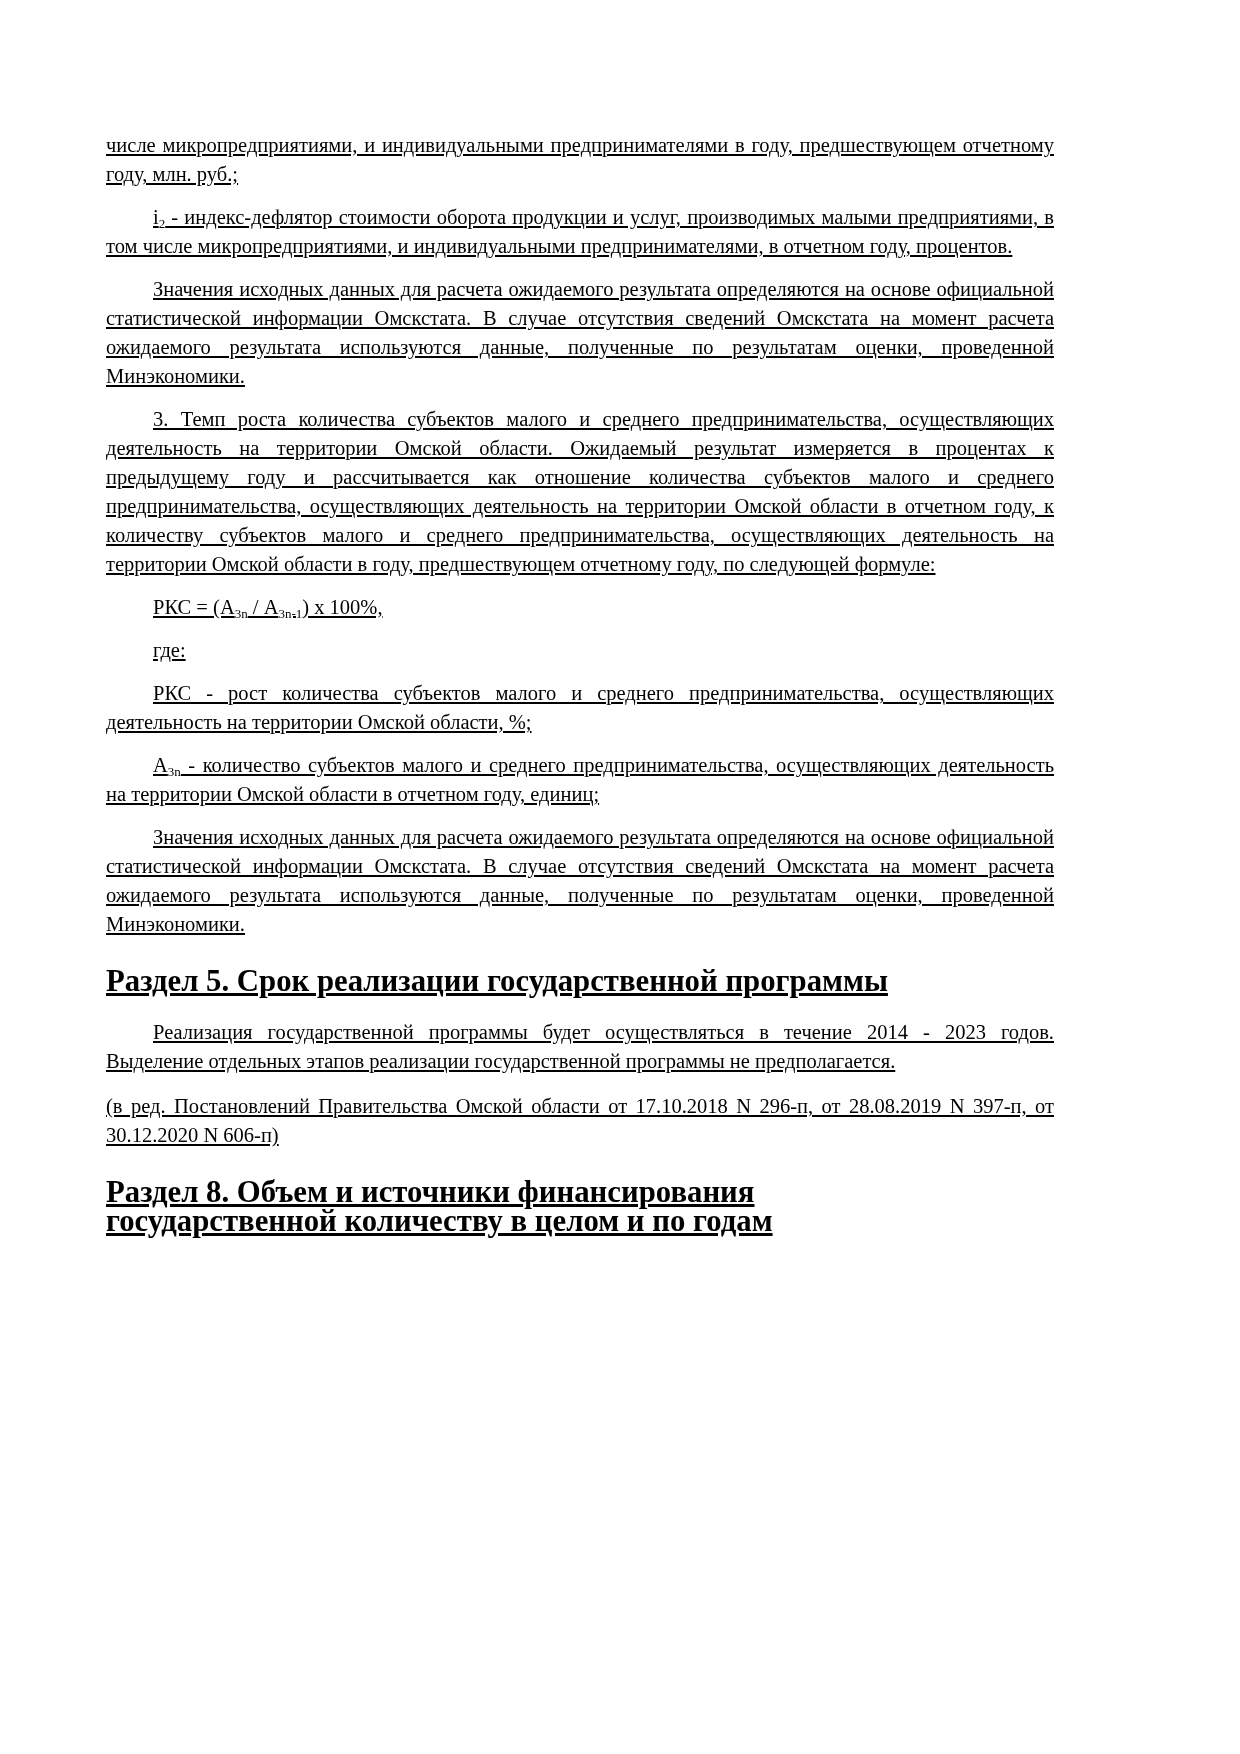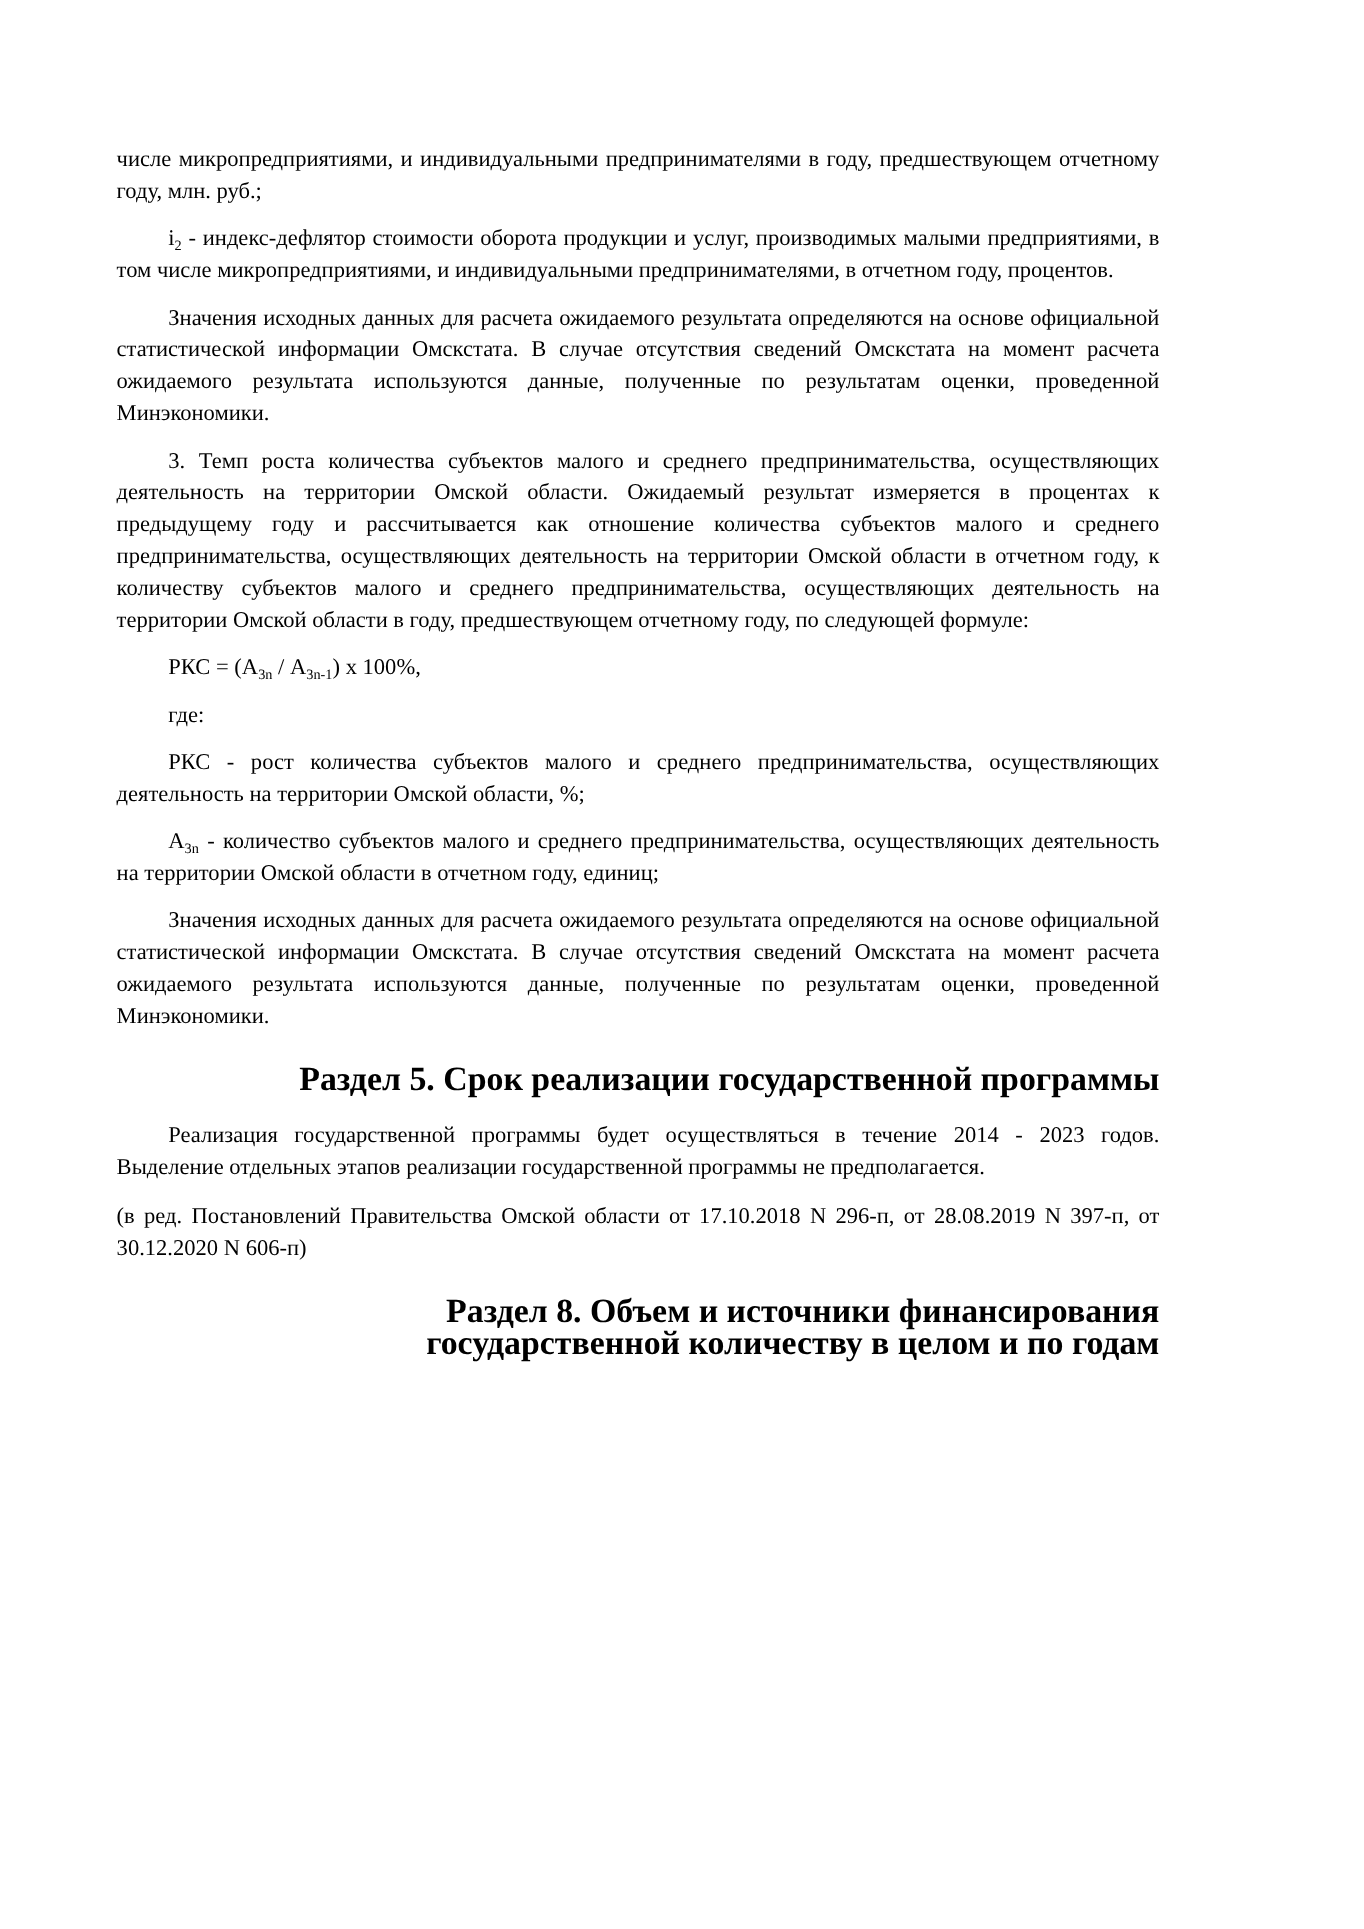--- a/index.html
+++ b/index.html
@@ -9,30 +9,31 @@
     width: 1240px;
     height: 1754px;
     margin: 0 auto;
     background: #ffffff;
     color: #000000;
     font-family: "Liberation Serif", "DejaVu Serif", serif;
     font-size: 20.5px;
     line-height: 29px;
     padding: 131px 186px 40px 106px;
     overflow: hidden;
+    text-decoration: underline;
   }
   .para {
     text-align: justify;
     margin-bottom: 14px;
   }
   .indent { text-indent: 47px; }
   .no-gap { margin-bottom: 16px; }
   .heading {
     font-weight: bold;
-    text-align: right;
+    text-align: left;
     margin: 28px 0 22px 0;
   }
   .heading .hline { display: block; }
   sub {
     font-size: 13px;
     line-height: 0;
     vertical-align: -4px;
   }
 </style>
 </head>

